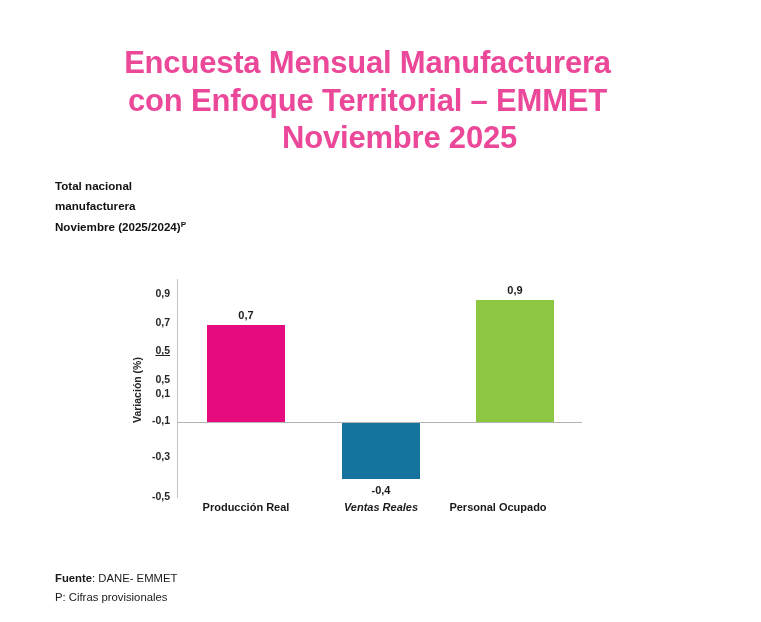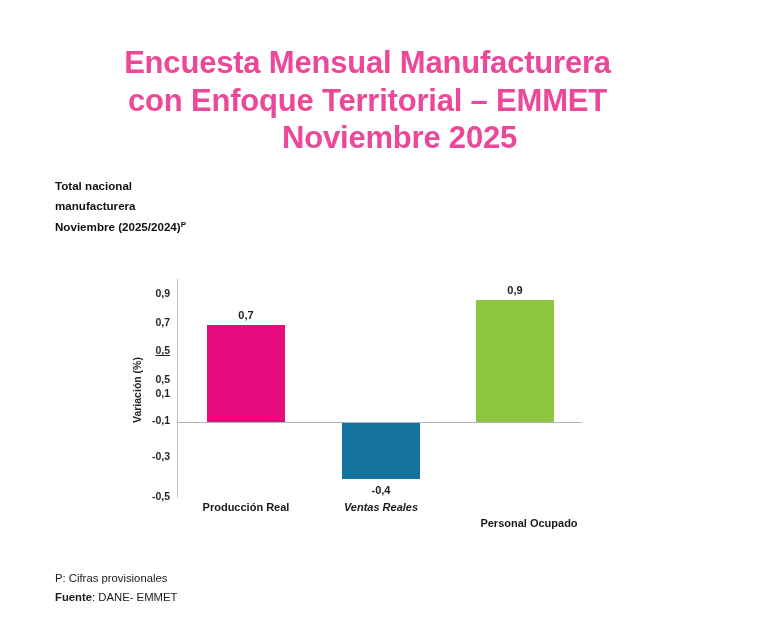--- a/index.html
+++ b/index.html
@@ -79,20 +79,20 @@
       <div class="ytick" style="top: 171px;">-0,3</div>
       <div class="ytick" style="top: 211px;">-0,5</div>
       <div class="bar" style="left: 77px; width: 78px; background: rgb(230, 12, 127); top: 46.6px; height: 97.6px;"></div>
       <div class="vlabel" style="left: 86px; top: 29.6px;">0,7</div>
       <div class="clabel" style="left: 41px; top: 222px;">Producción Real</div>
       <div class="bar" style="left: 212px; width: 78px; background: rgb(21, 116, 158); top: 145.2px; height: 56px;"></div>
       <div class="vlabel" style="left: 221px; top: 205.1px;">-0,4</div>
       <div class="clabel" style="left: 176px; top: 222px; font-style: italic;">Ventas Reales</div>
       <div class="bar" style="left: 346px; width: 78px; background: rgb(141, 198, 64); top: 22.2px; height: 122px;"></div>
       <div class="vlabel" style="left: 355px; top: 5.2px;">0,9</div>
-      <div class="clabel" style="left: 324px; top: 222px; margin-top: 16px;">Personal Ocupado</div>
+      <div class="clabel" style="left: 293px; top: 222px;">Personal Ocupado</div>
     </div>
 </div>
 
 <div class="footer-block">
+  <div><span class="bold">Fuente</span><span>: DANE- EMMET</span></div>
   <div>P: Cifras provisionales</div>
-  <div><span class="bold">Fuente</span><span>: DANE- EMMET</span></div>
 </div>
 
 </body></html>

